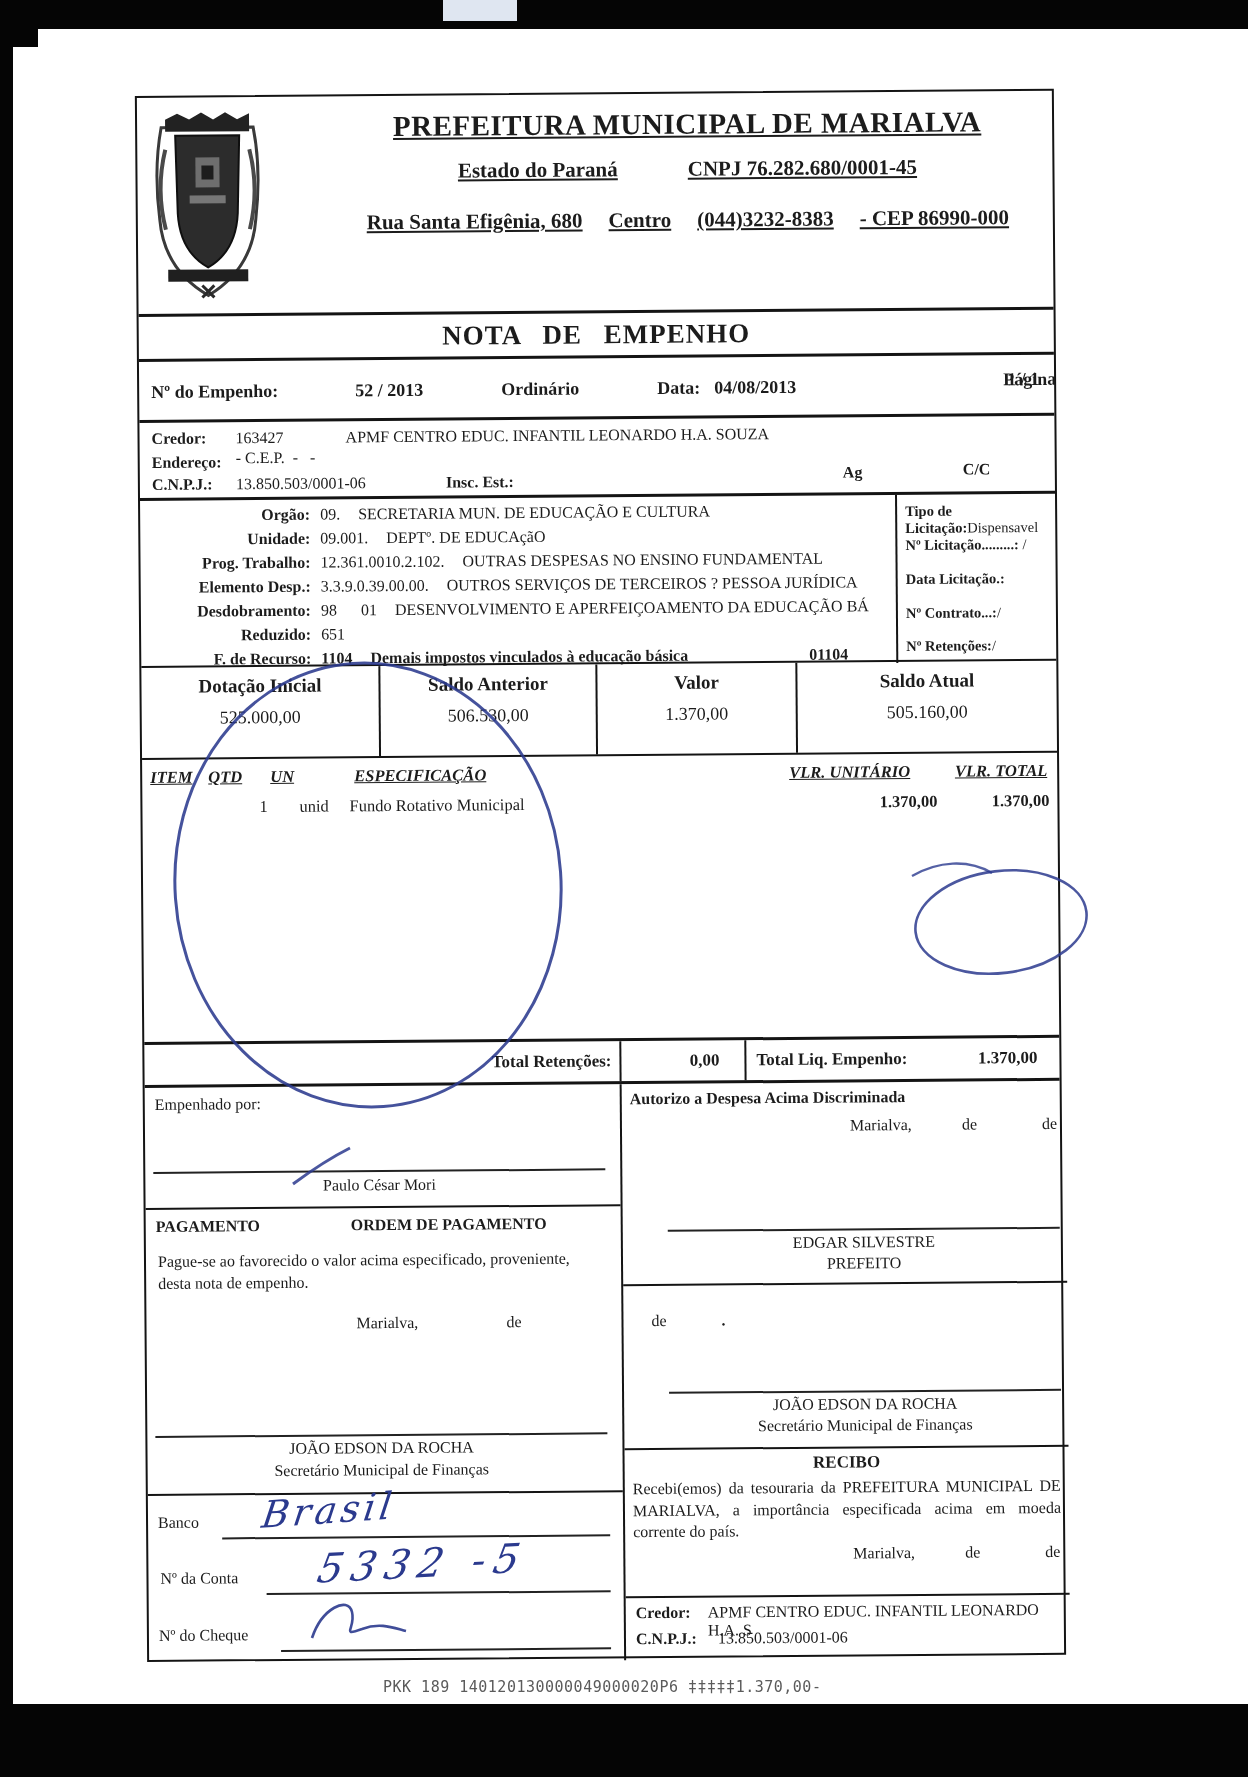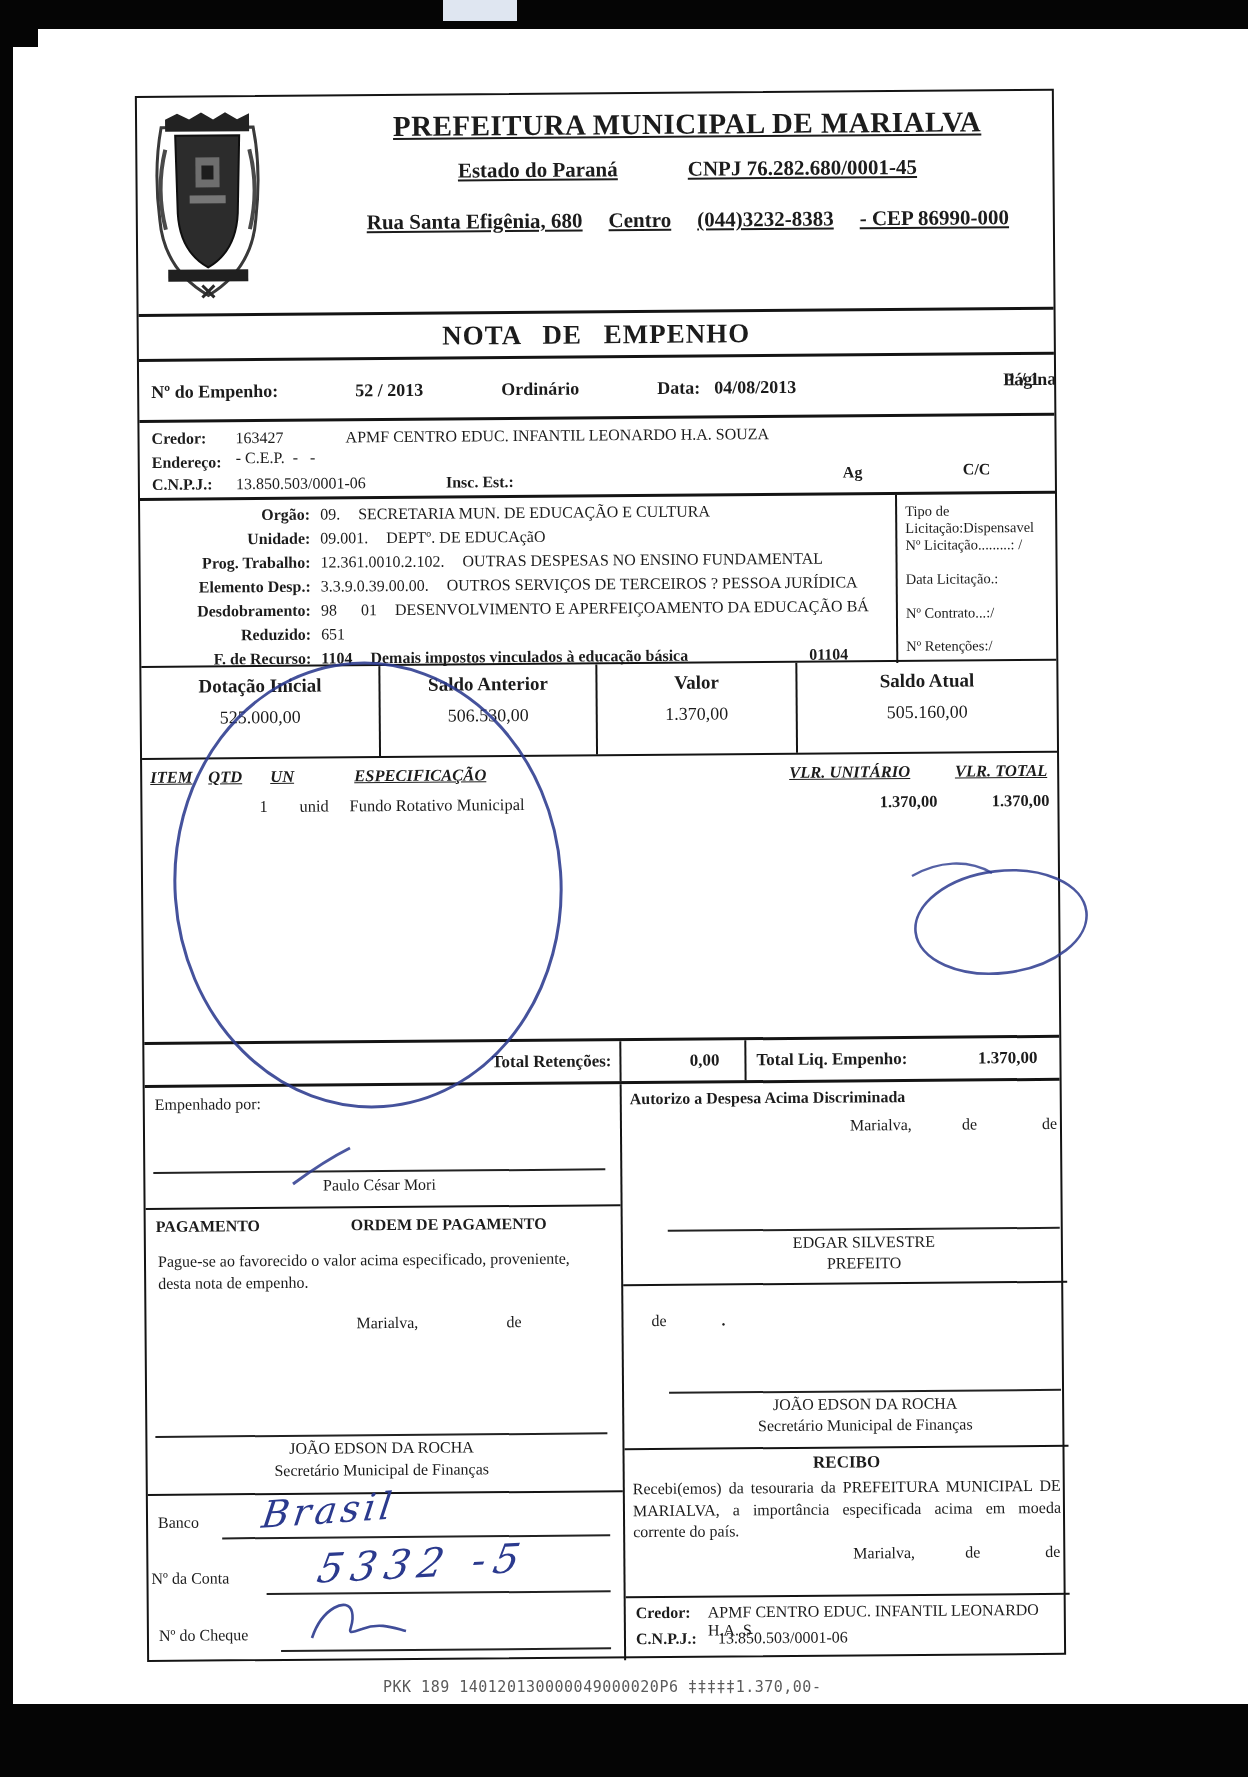--- a/index.html
+++ b/index.html
@@ -46,21 +46,21 @@
   
   .sec-org{top:400px;height:168px;border-top:3px solid #141414;font-size:16px;}
   .org-left{position:absolute;left:0;top:0;width:755px;height:168px;}
   .org-row{position:absolute;left:0;right:0;height:24px;display:flex;align-items:center;}
   .org-lbl{width:170px;text-align:right;font-weight:bold;flex:none;}
   .org-code{margin-left:10px;flex:none;}
   .org-desc{margin-left:18px;}
   .org-extra{margin-left:auto;margin-right:48px;font-weight:bold;}
   .lic-col{position:absolute;left:755px;top:0;width:164px;height:168px;border-left:2px solid #141414;font-size:14.5px;}
   .lic-row{position:absolute;left:8px;right:2px;}
-  .lic-row .lbl{font-weight:normal;}
+  .lic-row .lbl{font-weight:bold;}
 
   
   .sec-dot{top:568px;height:92px;border-top:2px solid #141414;}
   .dot-cell{position:absolute;top:0;bottom:0;box-sizing:border-box;}
   .dot-h{font-size:19px;font-weight:bold;text-align:center;margin-top:8px;}
   .dot-v{font-size:18px;text-align:center;margin-top:10px;}
 
   
   .sec-items{top:660px;height:284px;border-top:2px solid #141414;font-size:16.5px;}
   .it-h{font-style:italic;font-weight:bold;text-decoration:underline;position:absolute;top:8px;}
@@ -263,21 +263,21 @@
       <span class="abs" style="left:210px;top:228px;">Marialva,</span>
       <span class="abs" style="left:360px;top:228px;">de</span>
       <span class="abs" style="left:505px;top:228px;">de</span>
       <span class="abs b" style="left:575px;top:228px;">.</span>
       <div class="sigline" style="left:8px;top:348px;width:452px;"></div>
       <div class="abs ctr" style="left:8px;top:353px;width:452px;">JOÃO EDSON DA ROCHA</div>
       <div class="abs ctr" style="left:8px;top:375px;width:452px;">Secretário Municipal de Finanças</div>
       <div class="hline" style="top:406px;"></div>
       <span class="abs" style="left:10px;top:426px;">Banco</span>
       <div class="fill-line" style="left:74px;top:450px;width:388px;"></div>
-      <span class="abs" style="left:3px;top:482px;">Nº da Conta</span>
+      <span class="abs" style="left:12px;top:482px;">Nº da Conta</span>
       <div class="fill-line" style="left:118px;top:506px;width:344px;"></div>
       <span class="abs" style="left:10px;top:539px;">Nº do Cheque</span>
       <div class="fill-line" style="left:132px;top:563px;width:330px;"></div>
     </div>
 
     <div class="bot-right">
       <span class="abs b" style="left:8px;top:6px;">Autorizo a Despesa Acima Discriminada</span>
       <span class="abs" style="left:228px;top:34px;">Marialva,</span>
       <span class="abs" style="left:340px;top:34px;">de</span>
       <span class="abs" style="left:420px;top:34px;">de</span>

